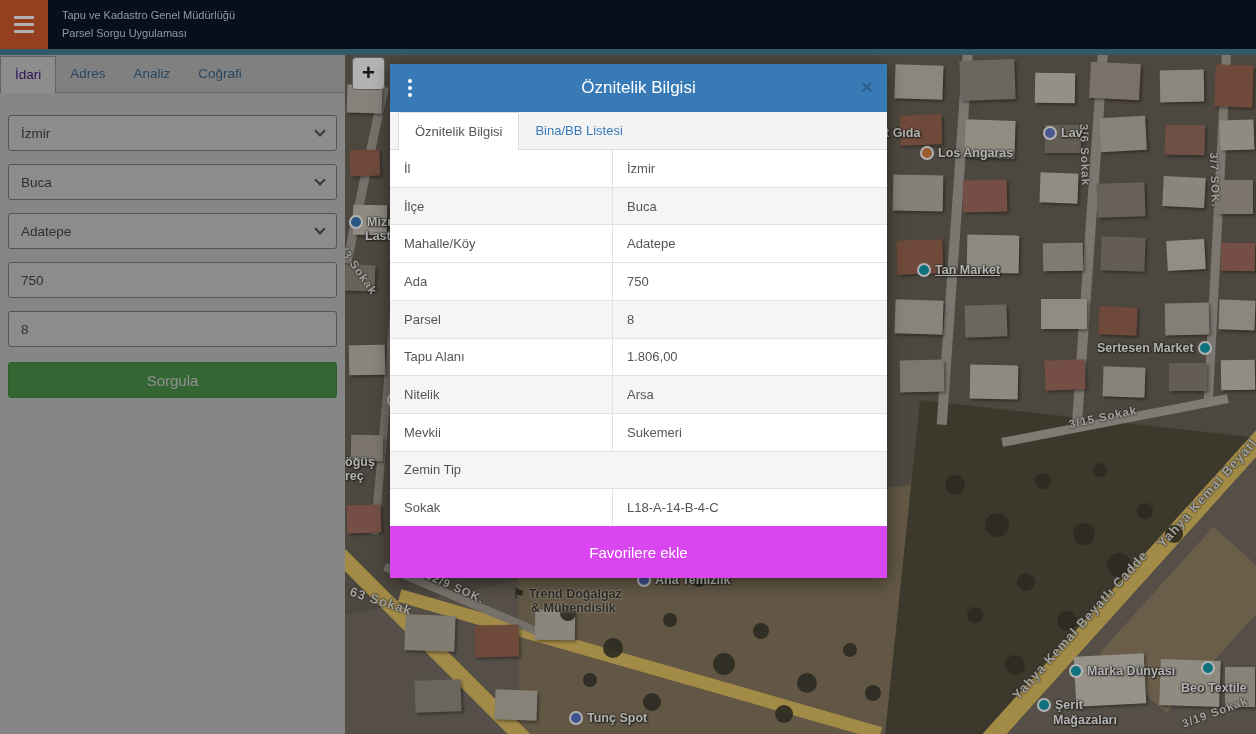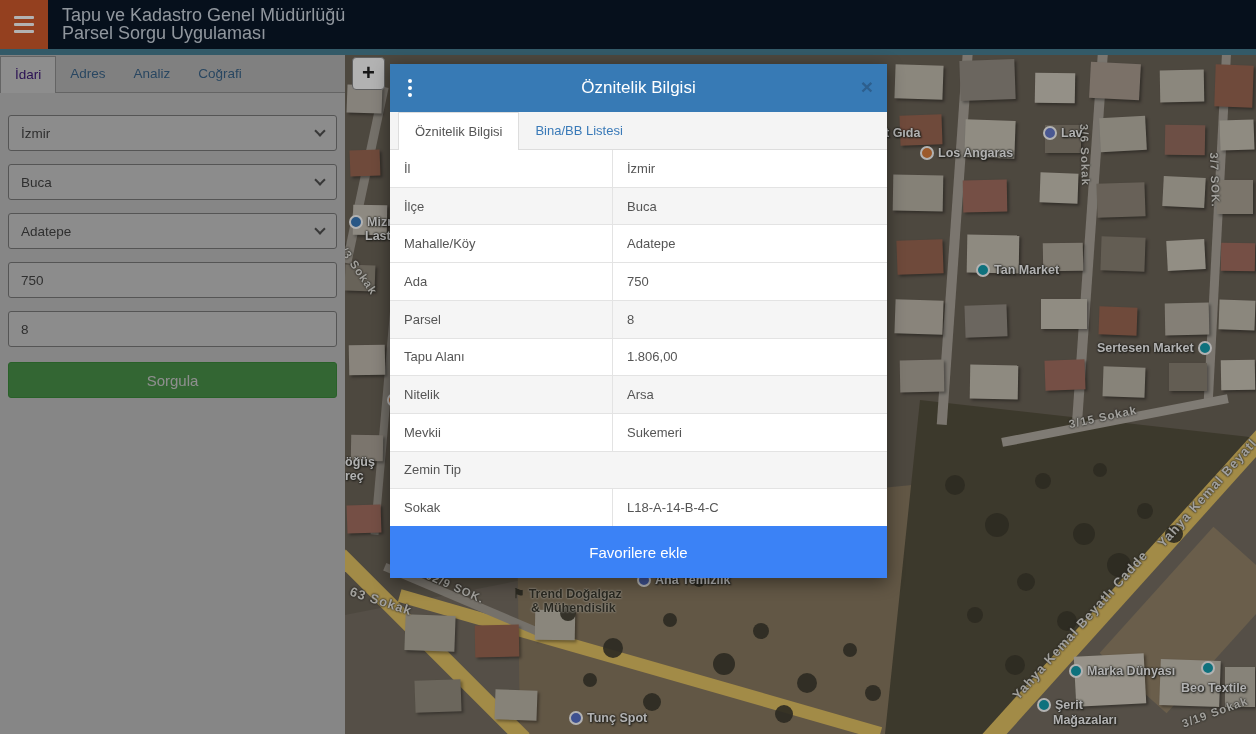--- a/index.html
+++ b/index.html
@@ -4,21 +4,21 @@
 <style>
   * { margin:0; padding:0; box-sizing:border-box; }
   html,body { width:1256px; height:734px; overflow:hidden; font-family:"Liberation Sans", sans-serif; background:#777; }
   body { position:relative; }
 
   
   #navbar { position:absolute; left:0; top:0; width:100%; height:49px; background:#0a1729; z-index:10; }
   #hamburger { position:absolute; left:0; top:0; width:48px; height:49px; background:#d45c2d;
     display:flex; flex-direction:column; justify-content:center; align-items:center; gap:4px; cursor:pointer; }
   #hamburger .bar { width:20px; height:3px; background:#fff; border-radius:1px; }
-  #nav-titles { position:absolute; left:62px; top:6px; color:#cfd8e2; font-size:18px; line-height:18px; }
+  #nav-titles { position:absolute; left:62px; top:6px; color:#cfd8e2; font-size:11px; line-height:18px; }
   #teal-strip { position:absolute; left:0; top:49px; width:100%; height:6px; background:#4a8196; z-index:10; }
 
   
   #sidebar { position:absolute; left:0; top:55px; width:345px; height:679px; background:#f0f0f0; z-index:10; }
   #sidebar::after { content:""; position:absolute; inset:0; background:rgba(0,0,0,0.20); z-index:6; pointer-events:none; }
   #sidebar-tabs { height:38px; background:#e7e7e7; border-bottom:1px solid #b5b5b5; display:flex; align-items:flex-end; }
   .s-tab { padding:0 14px; line-height:37px; font-size:13.5px; color:#4a7fae; cursor:pointer; }
   .s-tab.active { background:#fdfdfd; color:#4c1d95; border:1px solid #b5b5b5; border-bottom:none; margin-bottom:-1px; line-height:36px; }
   #sidebar-form { padding:22px 8px 0 8px; }
   .sel { width:100%; height:36px; border:1px solid #999; border-radius:3px; background:#fcfcfc;
@@ -58,21 +58,21 @@
   #modal-close { position:absolute; right:14px; top:11px; color:#2d5f8e; font-size:21px; font-weight:bold; line-height:24px; cursor:pointer; }
   #modal-tabs { height:38px; flex:0 0 38px; background:#f4f4f4; border-bottom:1px solid #ddd; display:flex; align-items:flex-end; padding-left:8px; }
   .m-tab { padding:0 16px; line-height:37px; font-size:13px; color:#3a7ab8; cursor:pointer; }
   .m-tab.active { background:#fff; color:#555; border:1px solid #ddd; border-bottom:none; margin-bottom:-1px; line-height:37px; }
   #modal-table { flex:1; display:flex; flex-direction:column; }
   .t-row { flex:1; display:flex; border-top:1px solid #e3e3e3; font-size:13px; color:#555; background:#fff; }
   .t-row:first-child { border-top:none; }
   .t-row.alt { background:#f5f5f5; }
   .t-label { width:222px; flex:0 0 222px; display:flex; align-items:center; padding-left:14px; }
   .t-value { flex:1; display:flex; align-items:center; padding-left:14px; border-left:1px solid #e3e3e3; }
-  #fav-btn { height:52px; flex:0 0 52px; background:#3b82f6; border:none; color:#fff; font-size:15px; cursor:pointer; font-family:inherit; }
+  #fav-btn { height:52px; flex:0 0 52px; background:#d946ef; border:none; color:#fff; font-size:15px; cursor:pointer; font-family:inherit; }
 </style>
 </head>
 <body>
 
 <div id="navbar">
   <div id="hamburger">
     <div class="bar"></div>
     <div class="bar"></div>
     <div class="bar"></div>
   </div>
@@ -206,21 +206,21 @@
         <span>t Gıda</span>
       </div>
       <div class="poi" style="left: 575px; top: 91px;">
         <span class="dot" style="background: rgb(224, 130, 63);"></span>
         <span>Los Angaras</span>
       </div>
       <div class="poi" style="left: 698px; top: 71px;">
         <span class="dot" style="background: rgb(107, 126, 210);"></span>
         <span>Lav</span>
       </div>
-      <div class="poi" style="left: 631px; top: 208px;">
+      <div class="poi" style="left: 572px; top: 208px; text-decoration: underline;">
         <span class="dot" style="background: rgb(21, 163, 180);"></span>
         <span>Tan Market</span>
       </div>
       <div class="poi" style="left: 752px; top: 286px;">
         <span>Sertesen Market</span>
         <span class="dot" style="background: rgb(21, 163, 180);"></span>
       </div>
       <div class="poi" style="left: 724px; top: 609px; text-align: center;">
         <span class="dot" style="background: rgb(21, 163, 180);"></span>
         <span>Marka Dünyası</span>

